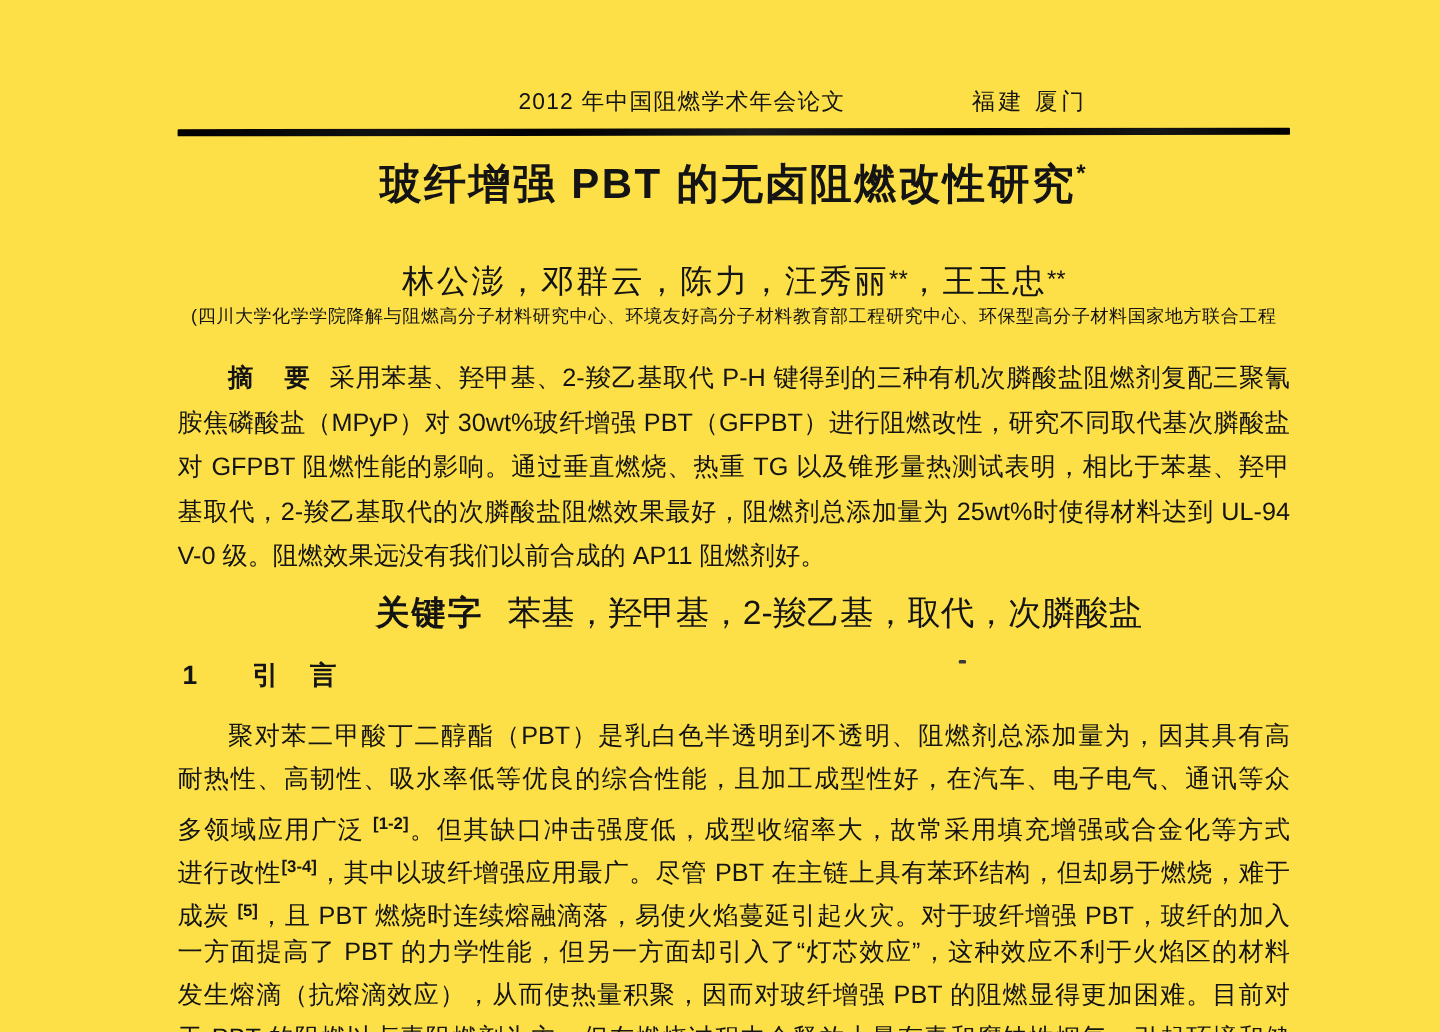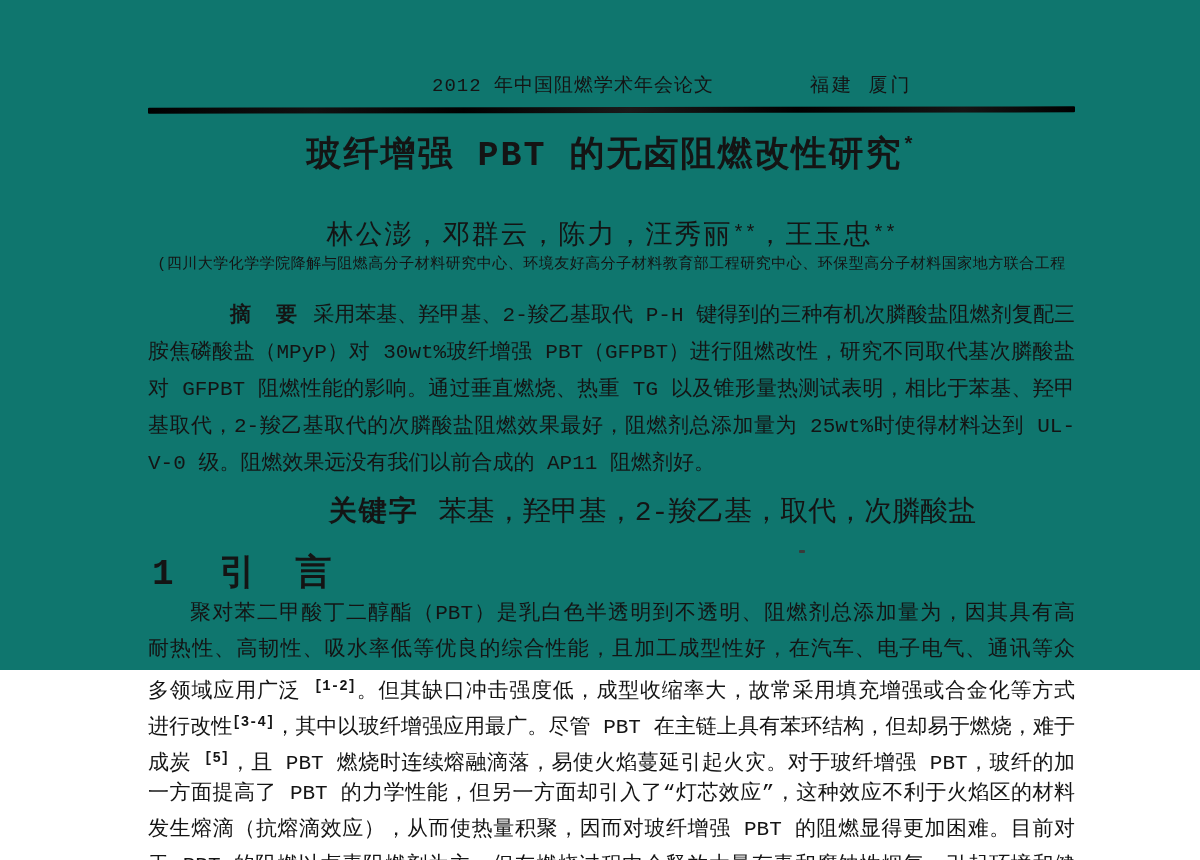--- a/index.html
+++ b/index.html
@@ -5,23 +5,22 @@
   html, body {
     margin: 0; padding: 0;
     width: 1200px; height: 860px;
     overflow: hidden;
     background: #ffffff;
     font-family: "Liberation Sans", sans-serif;
     color: #141414;
   }
   .page {
     position: relative;
-    width: 1200px; height: 670px;
-    background: #0f766e;
-    font-family: Liberation Mono, monospace;
+    width: 1200px; height: 860px;
+    background: #fde047;
   }
   .col { position: absolute; left: 148px; width: 927px; }
 
   
   .header-line { top: 72px; height: 30px; font-size: 19px; font-weight: 500; }
   .conf  { position: absolute; left: 284px; top: 0; white-space: nowrap; letter-spacing: 1px; }
   .venue { position: absolute; left: 662px; top: 0; white-space: nowrap; letter-spacing: 3px; }
 
   
   .rule {
@@ -38,28 +37,28 @@
   .authors .mk { font-size: 20px; vertical-align: 4px; letter-spacing: 0; }
   .affil { text-align: center; font-size: 15px; font-weight: 500; white-space: nowrap; letter-spacing: 0.5px; }
   .affil1 { top: 226px; margin-top: 28px; }
   .affil2 { top: 269px; }
 
   
   .abstract { top: 297px; font-size: 21px; font-weight: 500; }
   .aline { line-height: 37px; height: 37px; text-align: justify; text-align-last: justify; overflow: hidden; }
   .aline.last { text-align: right; text-align-last: left; }
   .aline.first { padding-left: 42px; box-sizing: border-box; }
-  .blabel { font-weight: 700; margin-right: 14px; letter-spacing: 2px; margin-left: 40px; }
+  .blabel { font-weight: 700; margin-right: 14px; letter-spacing: 2px; }
 
   
   .keywords { top: 492px; font-size: 28px; font-weight: 500; padding-left: 42px; box-sizing: border-box; text-align: center; }
   .keywords .blabel { margin-right: 20px; }
 
   
-  .sec-head { top: 548px; font-size: 36px; font-weight: 700; letter-spacing: 2px; }
+  .sec-head { top: 548px; font-size: 22px; font-weight: 700; letter-spacing: 2px; }
   .sec-head .num { margin-left: 4px; margin-right: 44px; }
 
   
   .bodytext { top: 596px; font-size: 21px; font-weight: 500; }
   .bline { line-height: 36px; height: 36px; text-align: justify; text-align-last: justify; overflow: hidden; }
   .bline.indent { padding-left: 42px; box-sizing: border-box; }
   .ref { font-size: 14px; vertical-align: 7px; font-weight: 700; letter-spacing: 0; }
 
   
   .speck {

